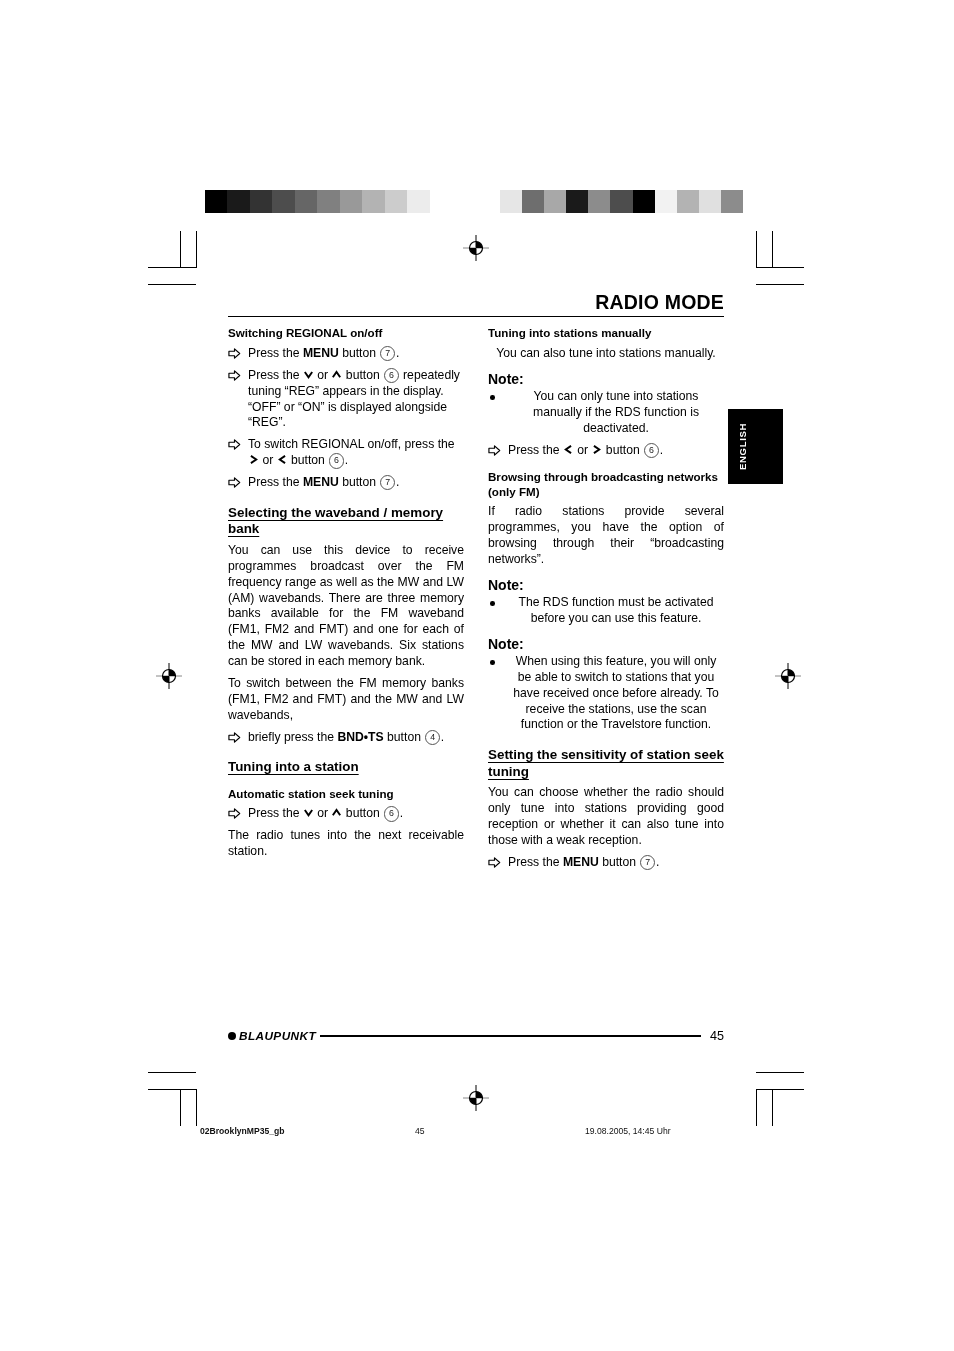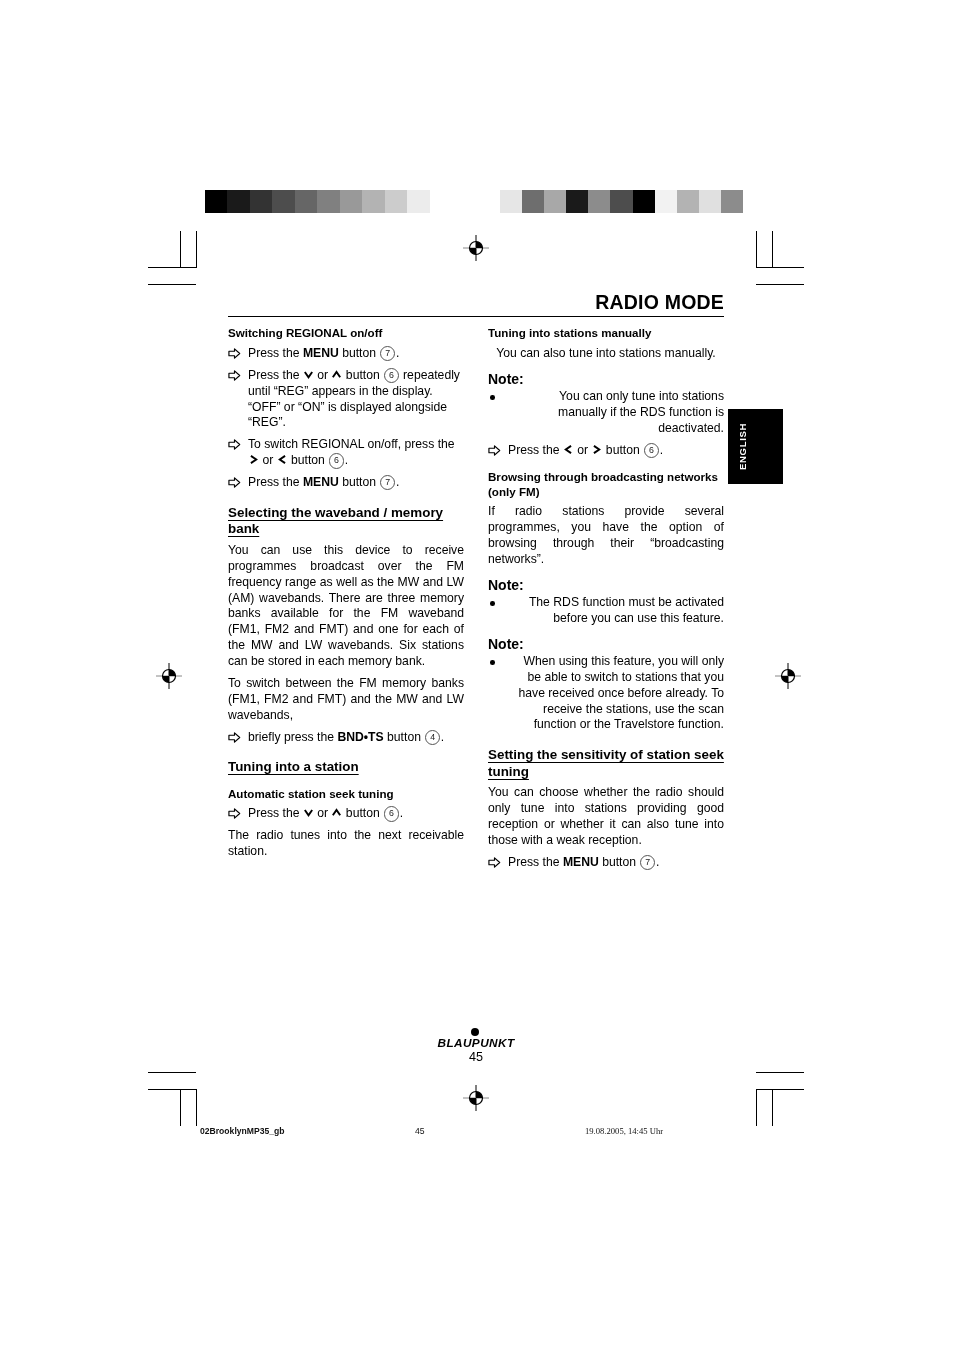--- a/index.html
+++ b/index.html
@@ -114,21 +114,21 @@
     font-weight: bold;
     margin: 8px 0 1px 0;
     line-height: 1.3;
   }
   .bullet {
     font-size: 12.2px;
     line-height: 1.30;
     margin: 0 0 6px 0;
     padding-left: 20px;
     position: relative;
-    text-align: right;
+    text-align: center;
   }
   .bullet .dot {
     position: absolute;
     left: 2px;
     top: 6px;
     width: 4.6px;
     height: 4.6px;
     border-radius: 50%;
     background: #000;
   }
@@ -183,21 +183,20 @@
 
   
   #footer {
     position: absolute;
     left: 228px;
     top: 1028px;
     width: 496px;
     display: flex;
     align-items: center;
     height: 16px;
-    flex-direction: column;
   }
   #brand-dot {
     width: 8px; height: 8px; border-radius: 50%;
     background: #000; flex: 0 0 auto; margin-right: 3px;
   }
   #brand-name {
     font-family: "Liberation Sans", sans-serif;
     font-style: italic;
     font-weight: bold;
     font-size: 11.8px;
@@ -220,21 +219,21 @@
     position: absolute;
     left: 200px;
     top: 1126px;
     width: 560px;
     font-size: 8.6px;
     color: #111;
     display: flex;
   }
   #printmeta .m-file { width: 215px; font-weight: bold; }
   #printmeta .m-page { width: 170px; }
-  #printmeta .m-date { width: 175px; font-family: Liberation Serif, serif; }
+  #printmeta .m-date { width: 175px; }
 </style>
 </head>
 <body>
 
 <div class="calbar" id="calbar-left">
     <div class="sw" style="background: rgb(0, 0, 0);"></div>
     <div class="sw" style="background: rgb(26, 26, 26);"></div>
     <div class="sw" style="background: rgb(51, 51, 51);"></div>
     <div class="sw" style="background: rgb(77, 77, 77);"></div>
     <div class="sw" style="background: rgb(102, 102, 102);"></div>
@@ -331,21 +330,21 @@
       </div>
 
       <div class="step">
         <svg class="arrow" viewBox="0 0 14 14">
           <path d="M1 4.6 h6 V2 l5.6 5 L7 12 V9.4 H1 Z" fill="none" stroke="#000" stroke-width="1.25" stroke-linejoin="round"></path>
         </svg>
         <span>Press the </span><svg class="chev" viewBox="0 0 12 12">
             <path d="M2 3.2 L6 9 L10 3.2" fill="none" stroke="#000" stroke-width="2.1" stroke-linecap="butt"></path>
           </svg><span> or </span><svg class="chev" viewBox="0 0 12 12">
             <path d="M2 9 L6 3.2 L10 9" fill="none" stroke="#000" stroke-width="2.1" stroke-linecap="butt"></path>
-          </svg><span> button </span><span class="circnum">6</span><span> repeatedly until “REG” appears in the display. “OFF” or “ON” is displayed alongside “REG”.</span>
+          </svg><span> button </span><span class="circnum">6</span><span> repeatedly tuning “REG” appears in the display. “OFF” or “ON” is displayed alongside “REG”.</span>
       </div>
 
       <div class="step">
         <svg class="arrow" viewBox="0 0 14 14">
           <path d="M1 4.6 h6 V2 l5.6 5 L7 12 V9.4 H1 Z" fill="none" stroke="#000" stroke-width="1.25" stroke-linejoin="round"></path>
         </svg>
         <span>To switch REGIONAL on/off, press the </span><svg class="chev" viewBox="0 0 12 12">
             <path d="M3.2 2 L9 6 L3.2 10" fill="none" stroke="#000" stroke-width="2.1"></path>
           </svg><span> or </span><svg class="chev" viewBox="0 0 12 12">
             <path d="M8.8 2 L3 6 L8.8 10" fill="none" stroke="#000" stroke-width="2.1"></path>

